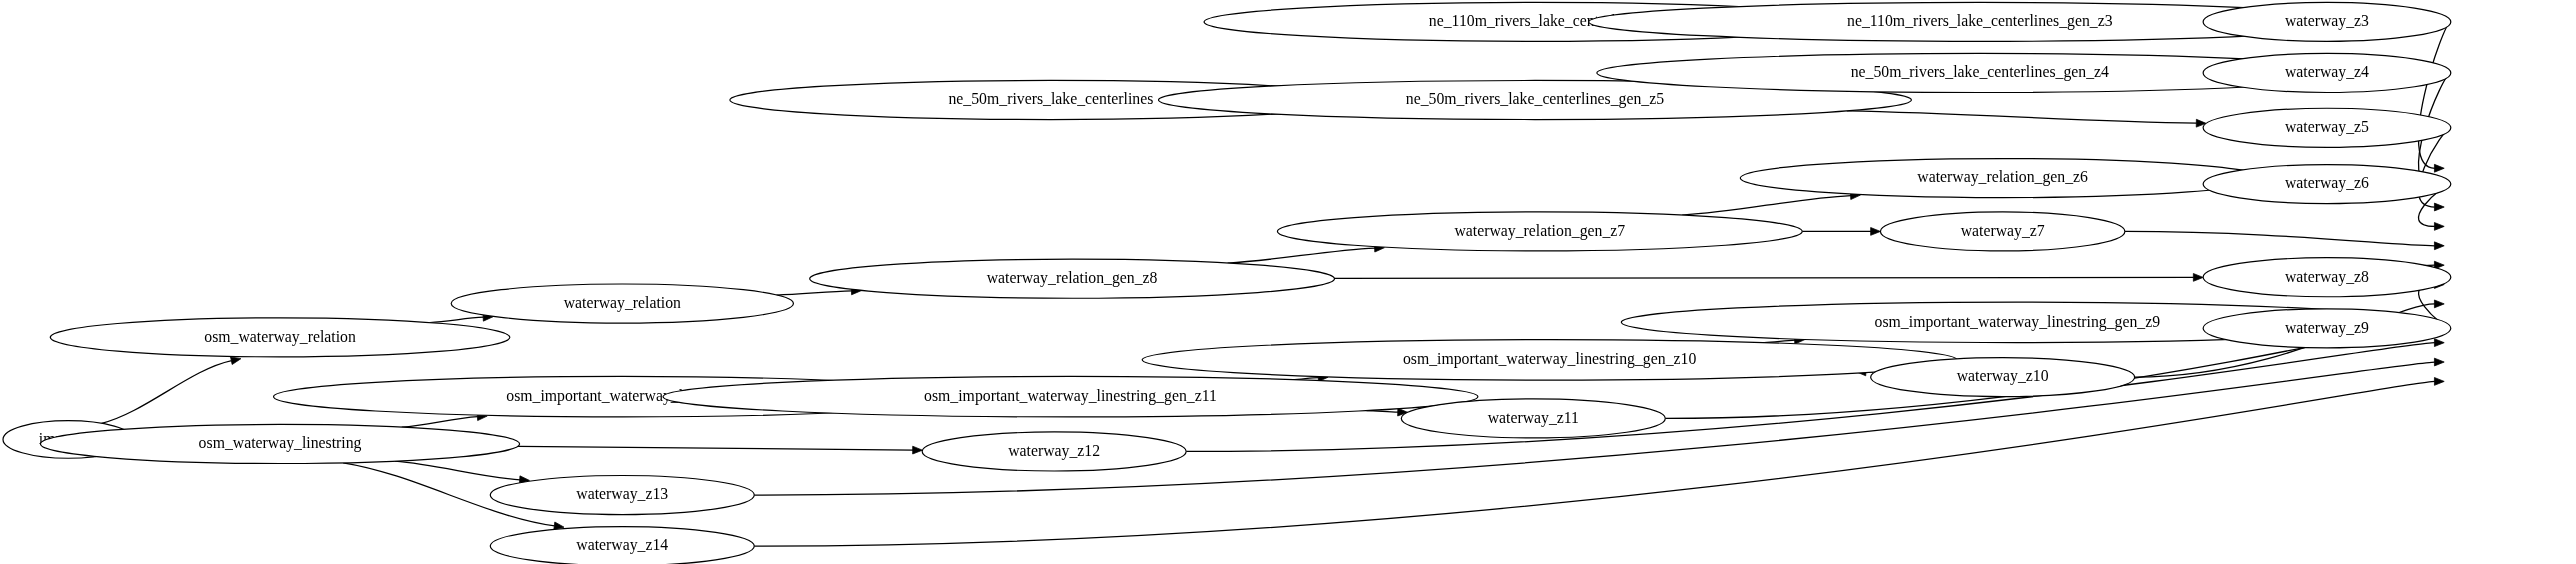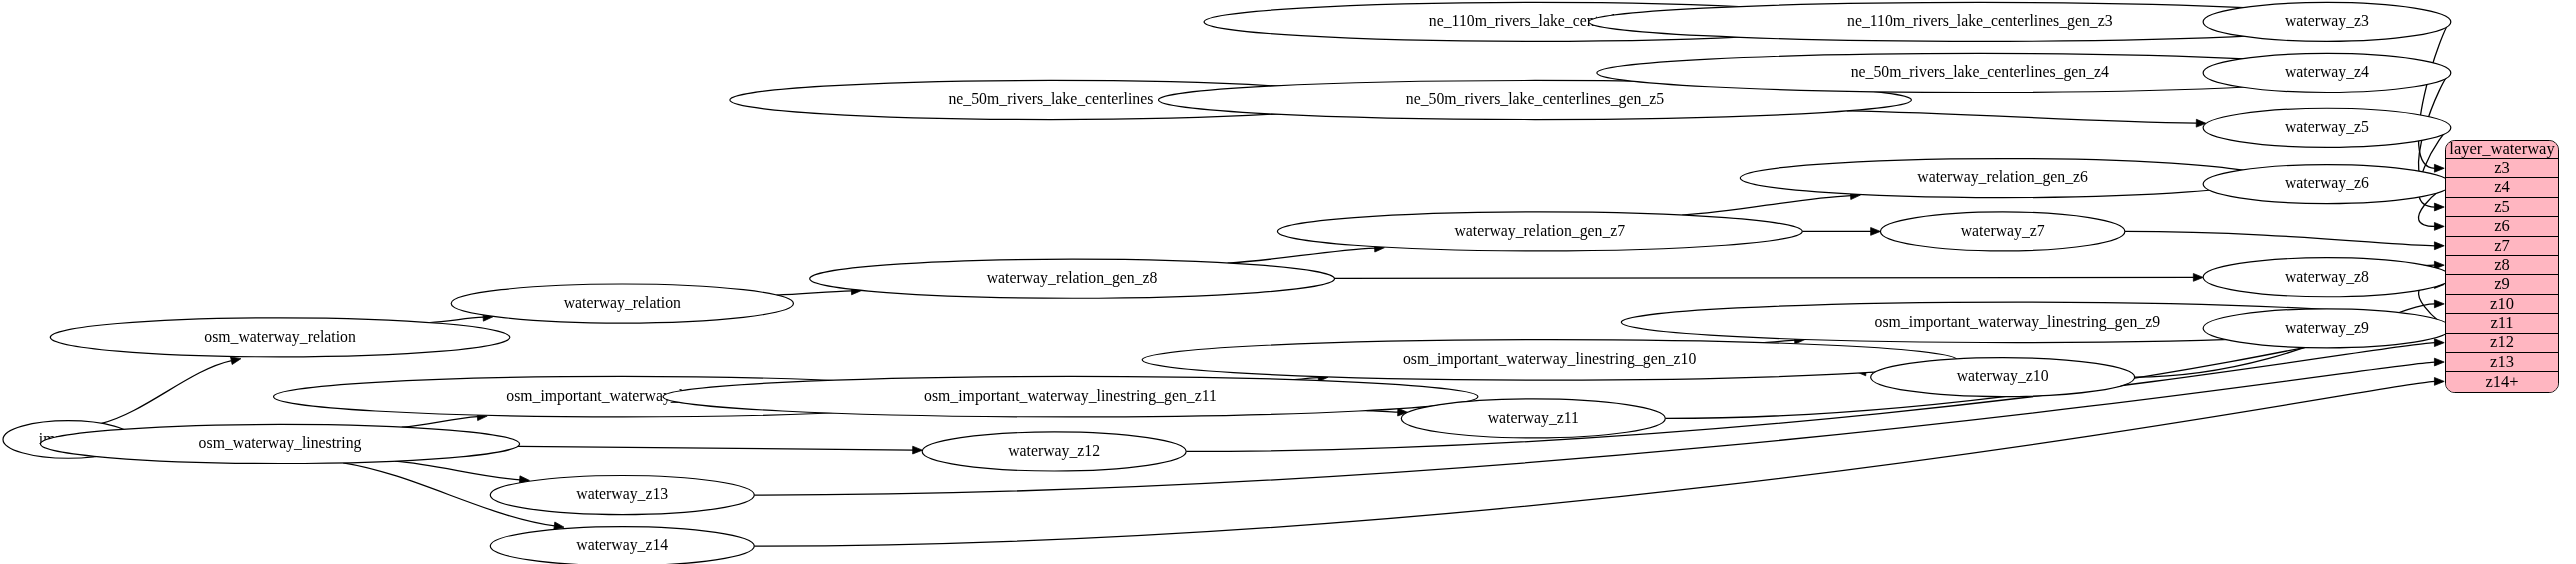--- a/index.html
+++ b/index.html
@@ -262,29 +262,14 @@
           <ellipse class="node-ellipse" cx="3098.42" cy="369" rx="164.92" ry="26"></ellipse>
           <text class="node-label" x="3098.42" y="370">waterway_z8</text>
         </g>
         <g>
           <ellipse class="node-ellipse" cx="3098.42" cy="437" rx="164.92" ry="26"></ellipse>
           <text class="node-label" x="3098.42" y="438">waterway_z9</text>
         </g>
       </g>
   </svg>
 
-  <div class="record-table" id="record-table" style="left: 2445px; top: 140px; width: 114px;">
-      <div class="record-row record-header" style="height: 18px;">layer_waterway</div>
-      <div class="record-row" style="height: 19.4px;">z3</div>
-      <div class="record-row" style="height: 19.4px;">z4</div>
-      <div class="record-row" style="height: 19.4px;">z5</div>
-      <div class="record-row" style="height: 19.4px;">z6</div>
-      <div class="record-row" style="height: 19.4px;">z7</div>
-      <div class="record-row" style="height: 19.4px;">z8</div>
-      <div class="record-row" style="height: 19.4px;">z9</div>
-      <div class="record-row" style="height: 19.4px;">z10</div>
-      <div class="record-row" style="height: 19.4px;">z11</div>
-      <div class="record-row" style="height: 19.4px;">z12</div>
-      <div class="record-row" style="height: 19.4px;">z13</div>
-      <div class="record-row last" style="height: 19.4px;">z14+</div>
-    </div>
 </div>
 
 
 </body></html>

